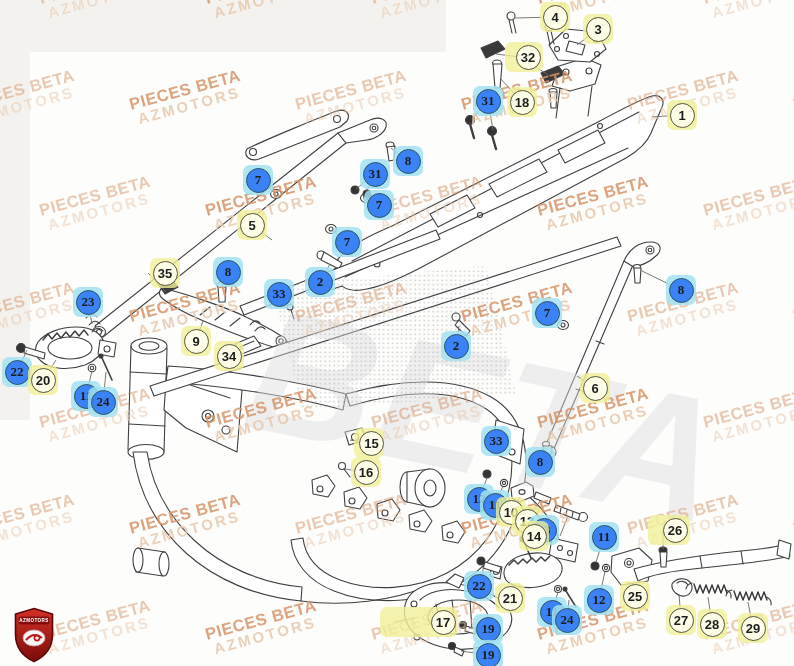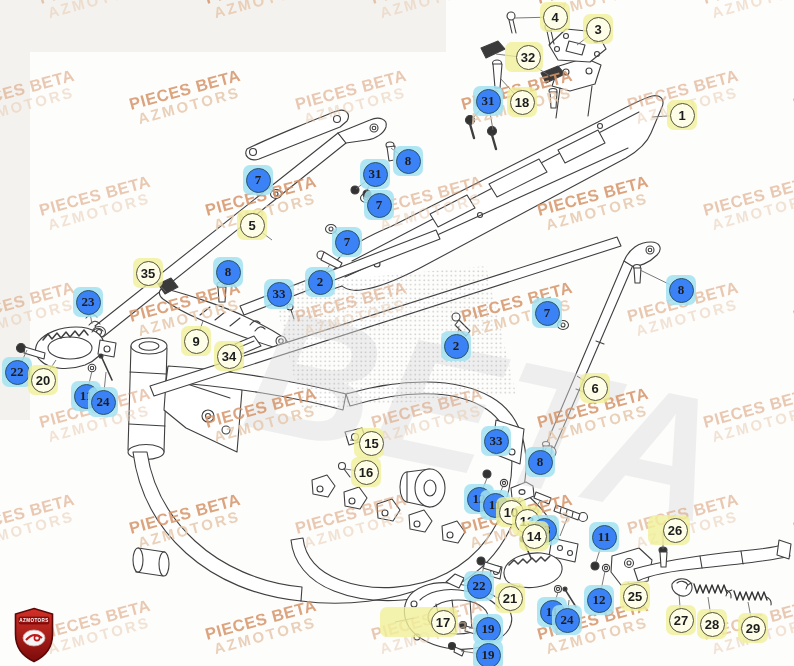--- a/index.html
+++ b/index.html
@@ -510,21 +510,21 @@
       </div>
       <div class="callout cy" style="left: 332px; top: 227px;">
         <span class="num">7</span>
       </div>
       <div class="callout cy" style="left: 305px; top: 267px;">
         <span class="num">2</span>
       </div>
       <div class="callout cy" style="left: 213px; top: 257px;">
         <span class="num">8</span>
       </div>
-      <div class="callout yl" style="left: 133px; top: 258px; text-align: center;">
+      <div class="callout yl" style="left: 150px; top: 258px; text-align: center;">
         <span class="num">35</span>
       </div>
       <div class="callout cy" style="left: 264px; top: 279px;">
         <span class="num">33</span>
       </div>
       <div class="callout cy" style="left: 73px; top: 287px;">
         <span class="num">23</span>
       </div>
       <div class="callout yl" style="left: 181px; top: 326px;">
         <span class="num">9</span>

